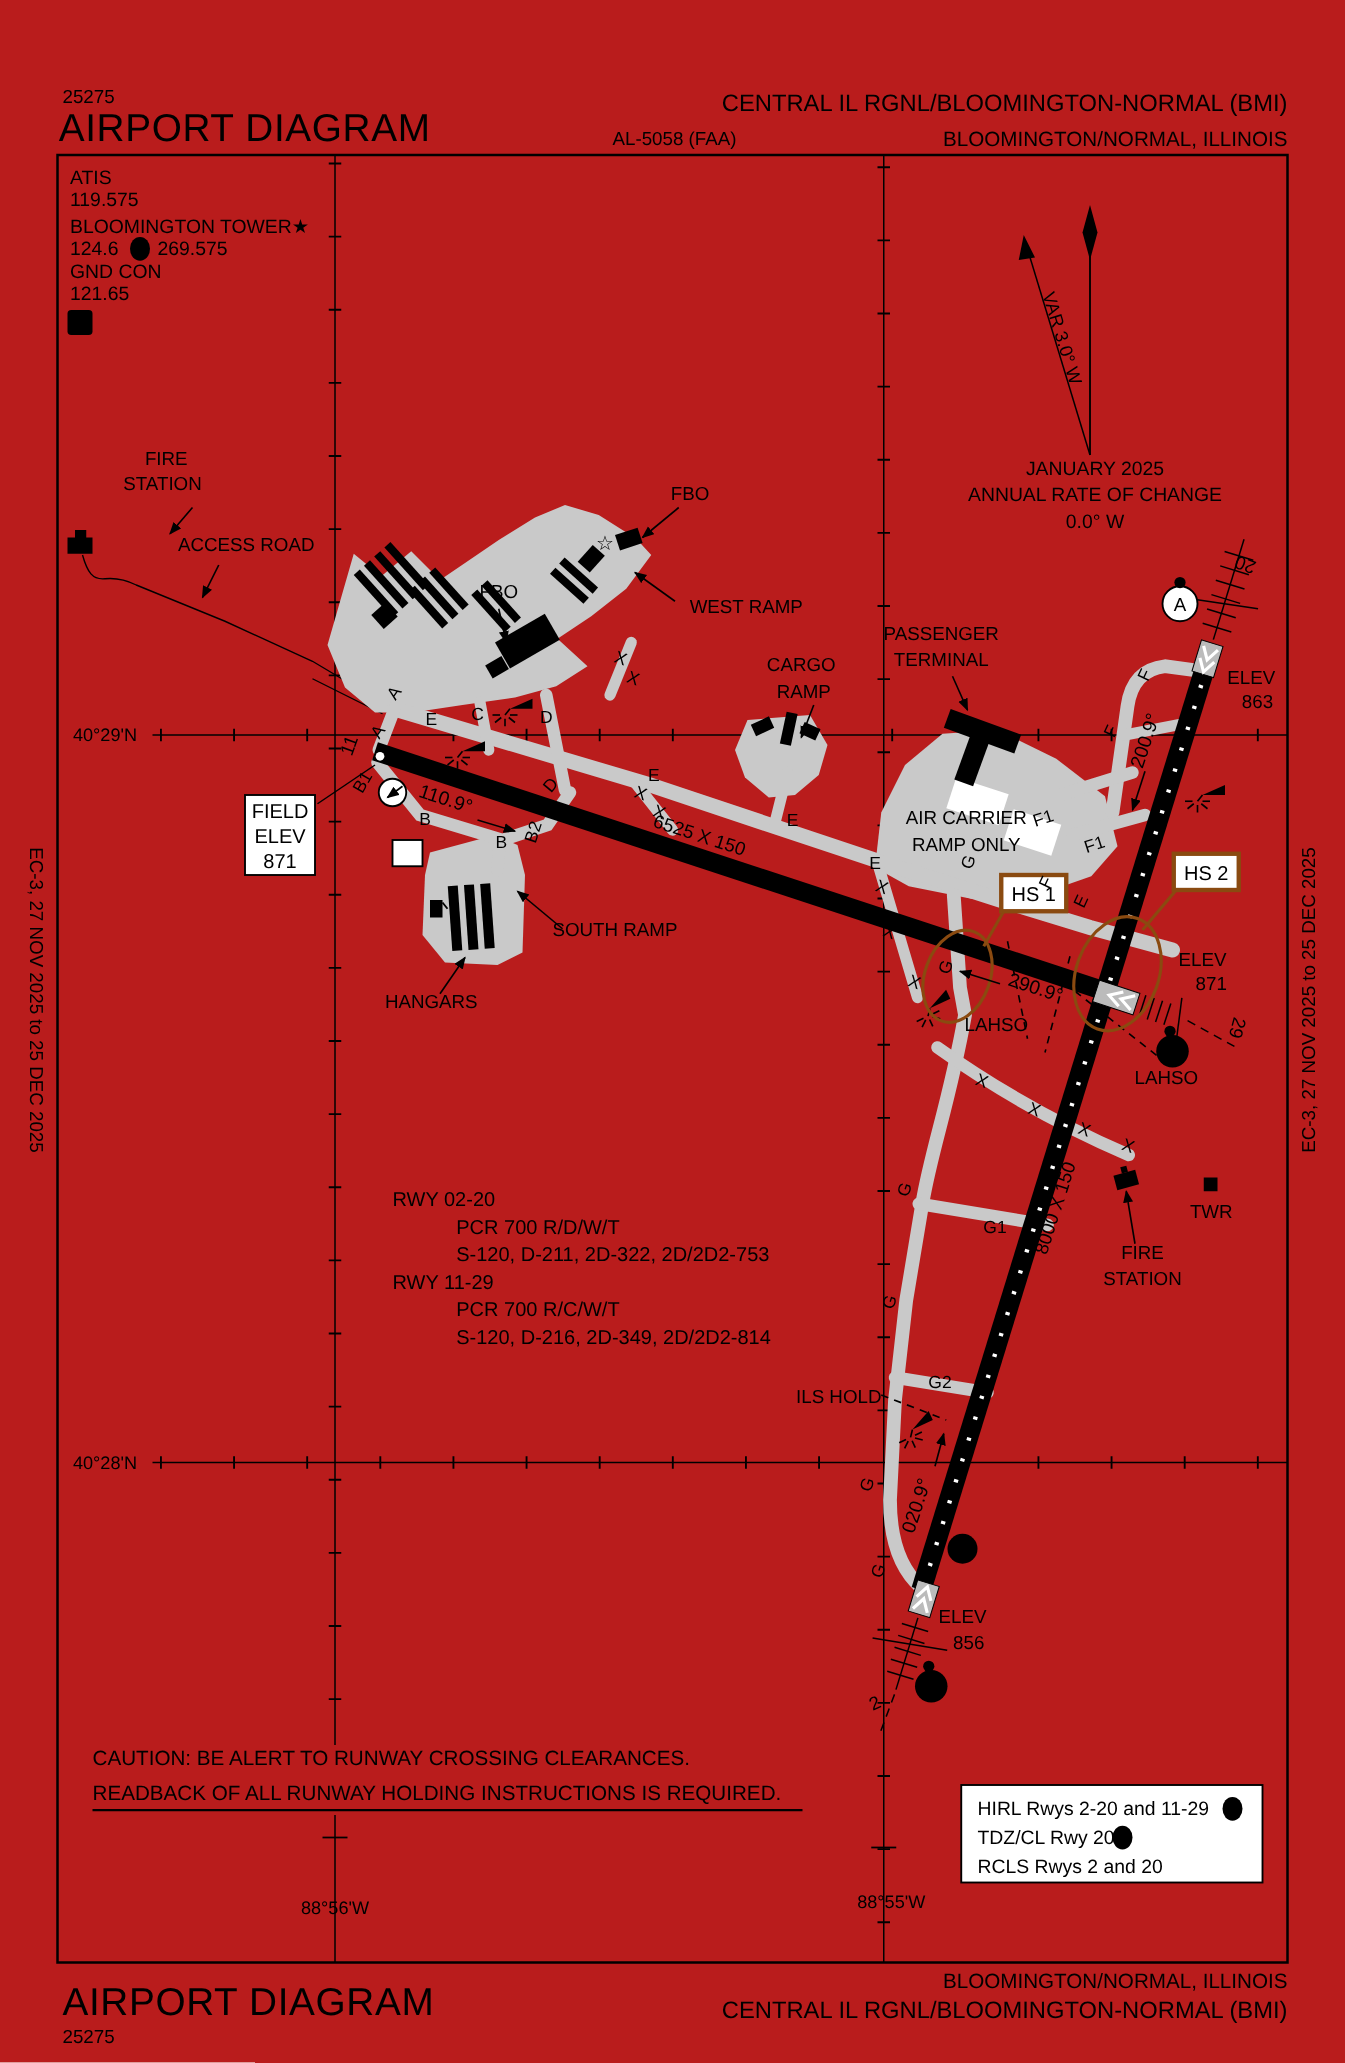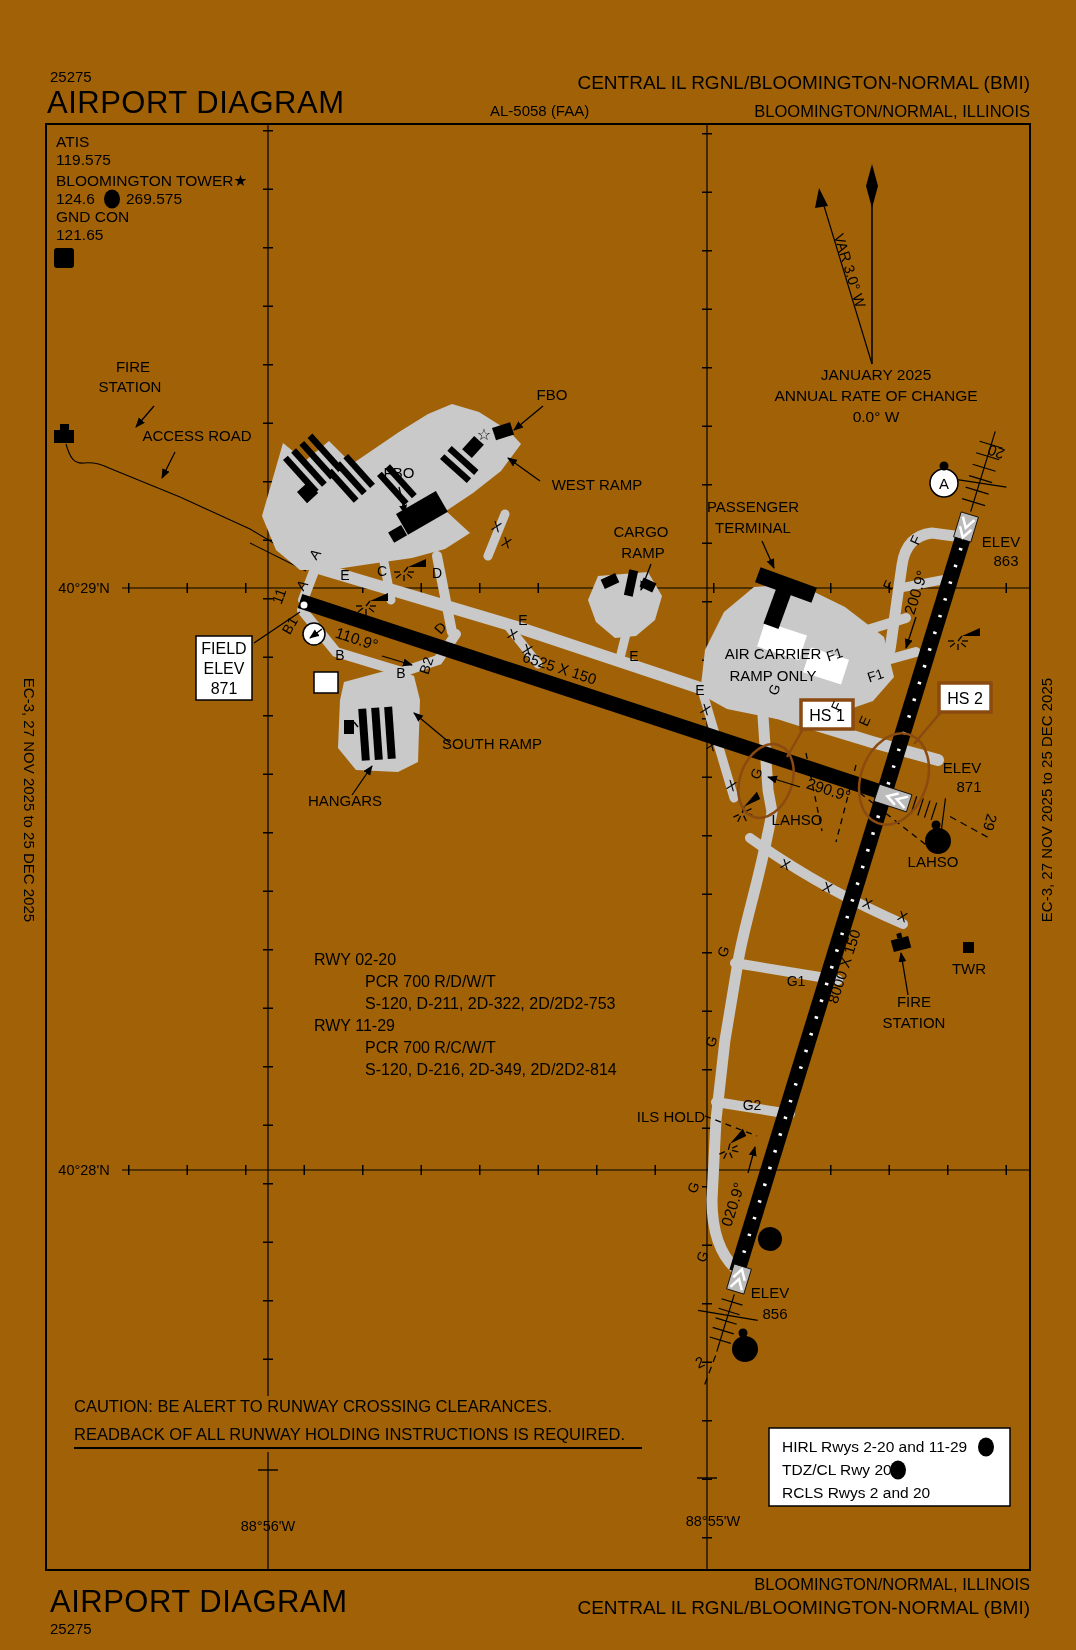--- a/index.html
+++ b/index.html
@@ -1,16 +1,16 @@
 <!DOCTYPE html>
 <html><head>
 <meta charset="utf-8">
 <style>
   html,body{margin:0;padding:0;background:#fff;}
-  #page{position:relative;width:1076px;height:1650px;background:#a16207;font-family:"Liberation Sans",sans-serif;}
+  #page{position:relative;width:1076px;height:1650px;background:#b91c1c;font-family:"Liberation Sans",sans-serif;}
   svg text{font-family:"Liberation Sans",sans-serif;fill:#000;}
 </style>
 </head>
 <body>
 
 <div id="page">
 <svg width="1076" height="1650" viewBox="0 0 1076 1650">
   <defs>
     <marker id="ah" markerWidth="12" markerHeight="10" refX="9" refY="4" orient="auto" markerUnits="userSpaceOnUse">
       <path d="M0,0 L10,4 L0,8 Z" fill="#000"></path>

